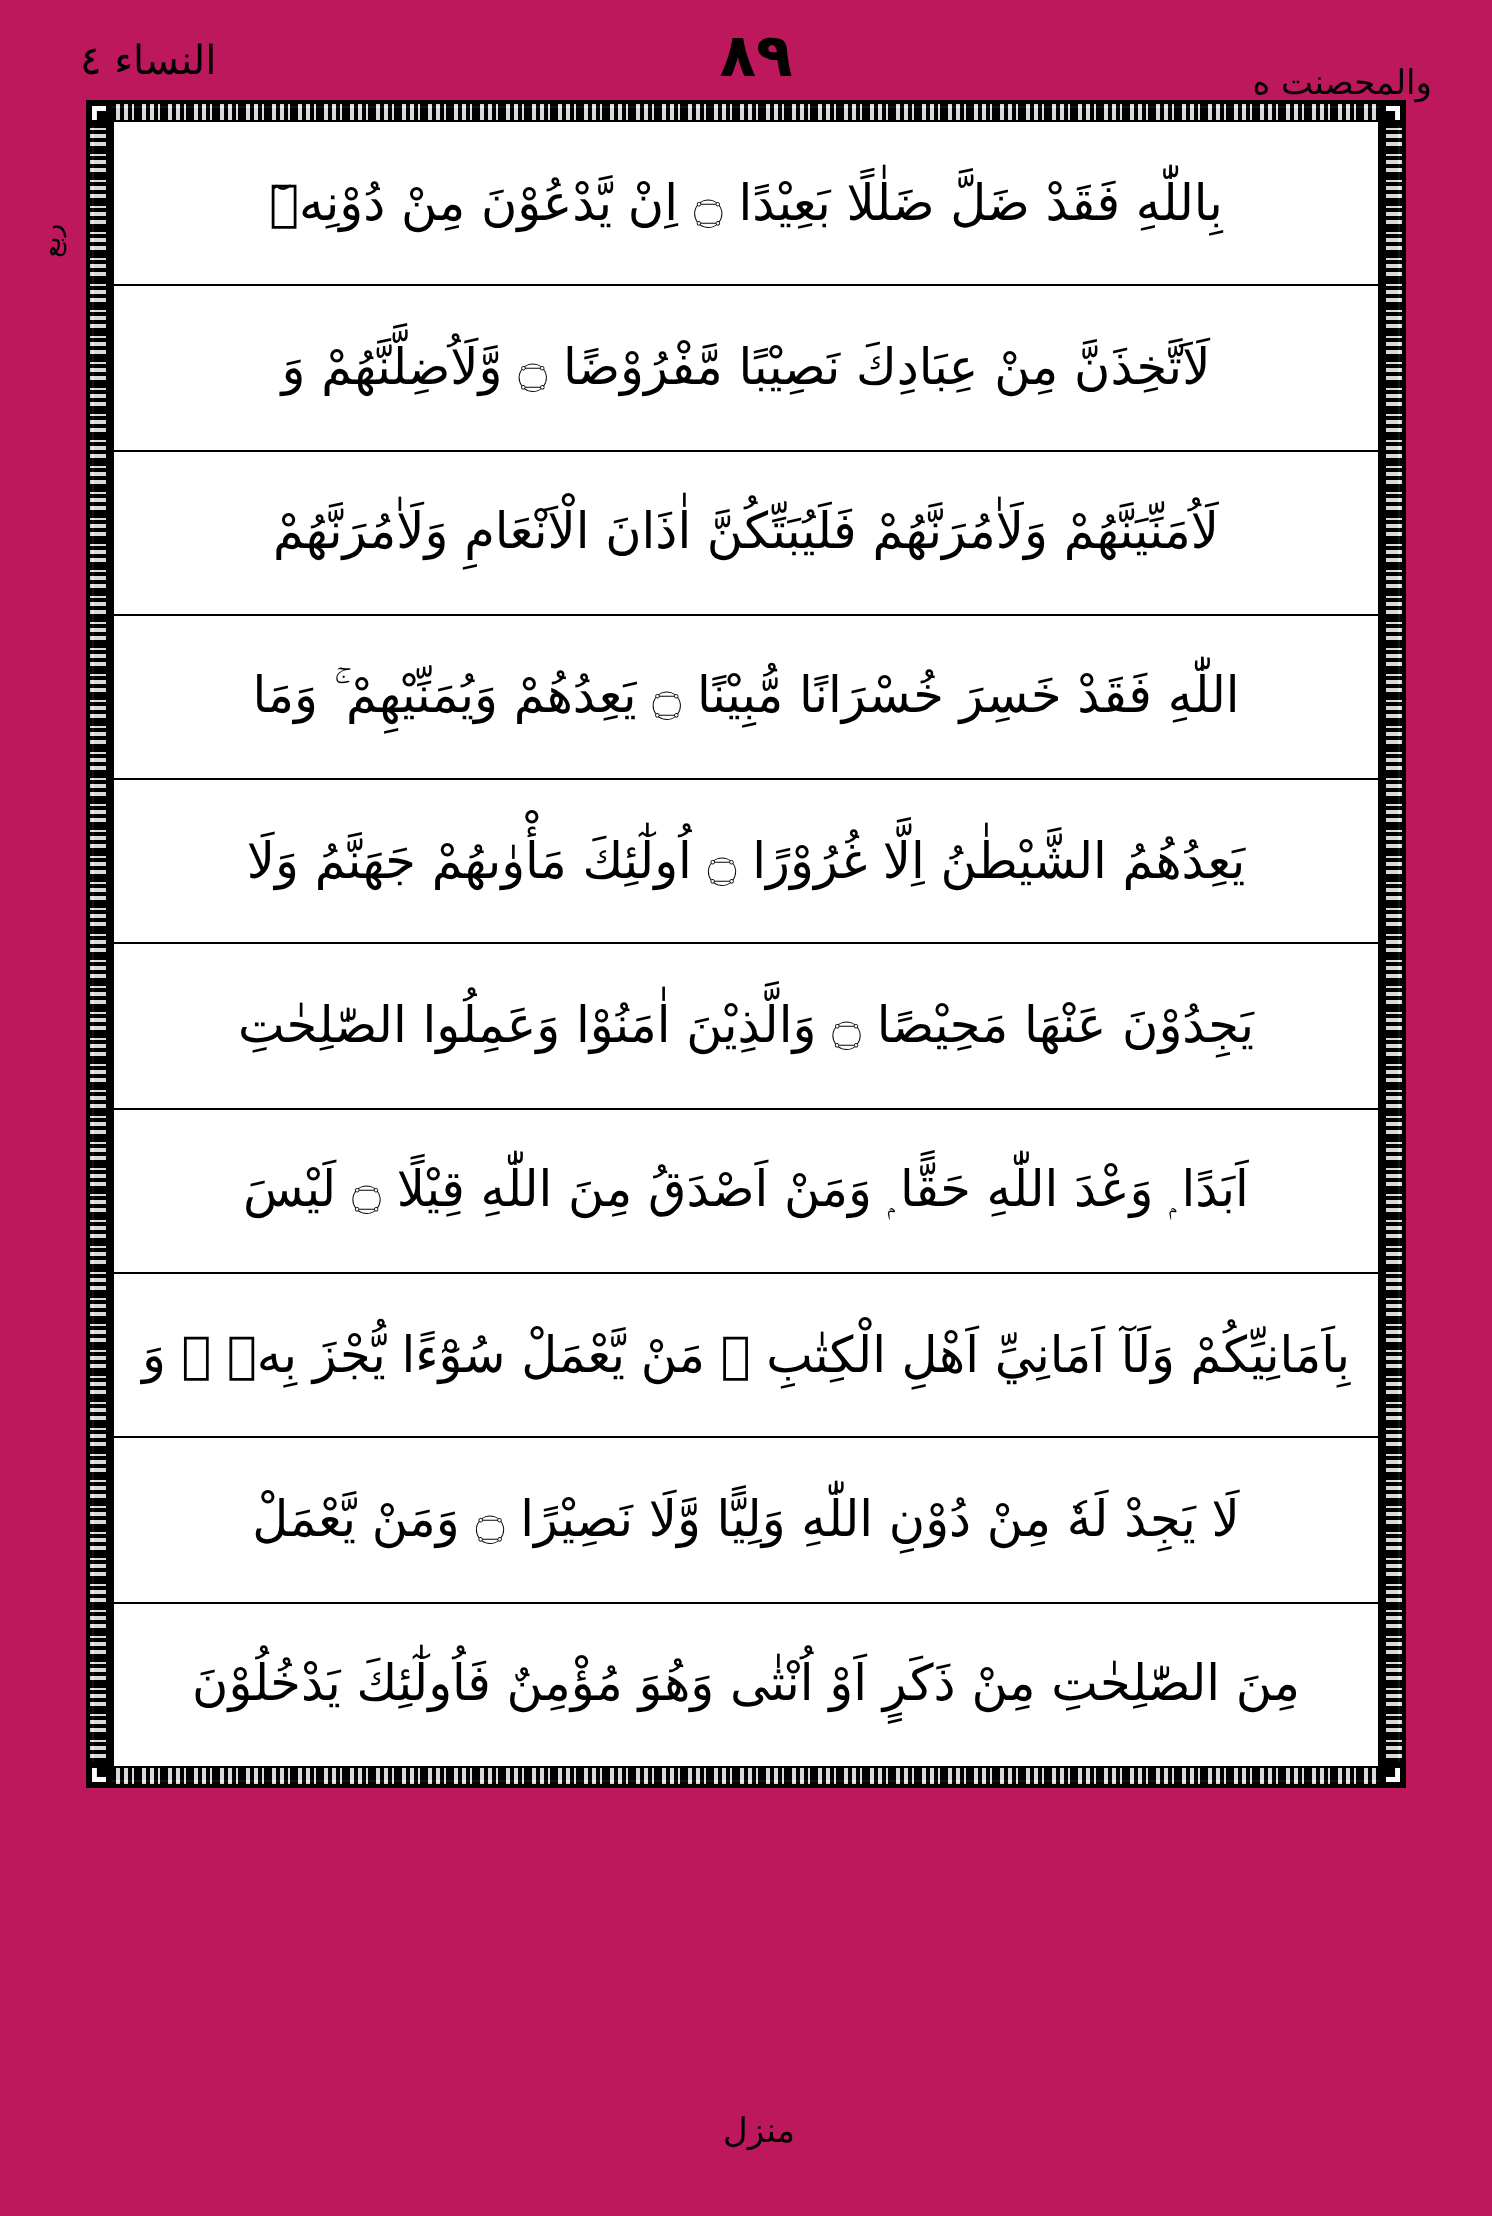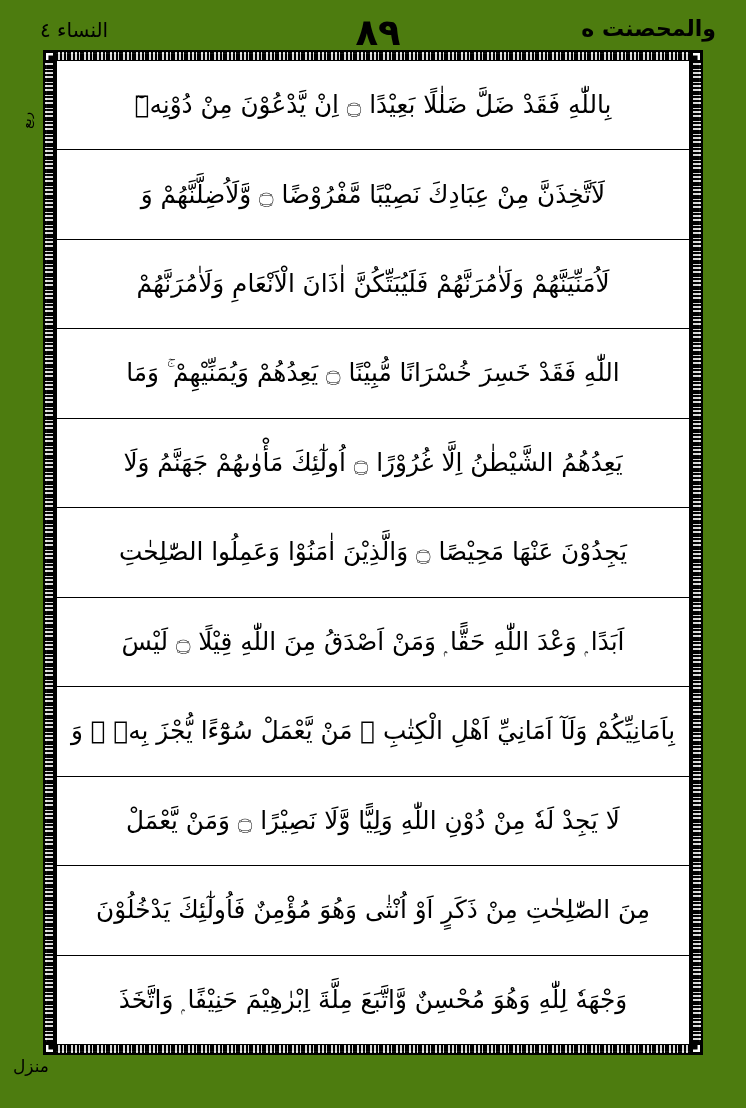--- a/index.html
+++ b/index.html
@@ -13,21 +13,21 @@
     position: relative;
     font-family: "DejaVu Sans", "Liberation Sans", sans-serif;
     color: #000000;
     overflow: hidden;
   }
 
   
   #page {
     position: absolute;
     inset: 0;
-    background: #4d7c0f;
+    background: #be185d;
   }
 
   
   .header {
     position: absolute;
     top: 14px;
     left: 40px;
     right: 30px;
     height: 40px;
   }
@@ -38,40 +38,39 @@
     line-height: 1;
   }
   .hdr-left {
     left: 0px;
     top: 6px;
     font-size: 20px;
     letter-spacing: -0.5px;
   }
   .hdr-right {
     right: 0px;
-    top: 4px;
-    font-size: 22px;
-    font-weight: bold;
+    top: 20px;
+    font-size: 17px;
   }
   .hdr-center {
     left: 50%;
     transform: translateX(-50%);
     top: 0px;
-    font-size: 37px;
+    font-size: 30px;
     font-weight: bold;
     letter-spacing: 1px;
   }
 
   
   #frame {
     position: absolute;
     left: 43px;
     top: 50px;
     width: 660px;
-    height: 1005px;
+    height: 844px;
     box-sizing: border-box;
     padding: 10px 13px;
     background: #000;
   }
   
   #frame::before {
     content: "";
     position: absolute;
     left: 3px; top: 3px; right: 3px; bottom: 3px;
     border: 1px solid #ffffff;
@@ -187,21 +186,21 @@
     text-orientation: mixed;
     transform: rotate(180deg);
   }
 
   
   .footer {
     position: absolute;
     left: 0;
     right: 0;
     top: 1056px;
-    text-align: left;
+    text-align: center;
     direction: rtl;
     font-size: 17px;
     margin-left: 13px;
   }
 </style>
 </head>
 <body>
 
 <div id="page">
 
@@ -250,22 +249,19 @@
       </div>
       <div class="ayah-line">
         <div class="ayah-text">بِاَمَانِيِّكُمْ وَلَآ اَمَانِيِّ اَهْلِ الْكِتٰبِ ۭ مَنْ يَّعْمَلْ سُوْٓءًا يُّجْزَ بِهٖ ۙ وَ</div>
       </div>
       <div class="ayah-line">
         <div class="ayah-text">لَا يَجِدْ لَهٗ مِنْ دُوْنِ اللّٰهِ وَلِيًّا وَّلَا نَصِيْرًا ۝ وَمَنْ يَّعْمَلْ</div>
       </div>
       <div class="ayah-line">
         <div class="ayah-text">مِنَ الصّٰلِحٰتِ مِنْ ذَكَرٍ اَوْ اُنْثٰى وَهُوَ مُؤْمِنٌ فَاُولٰٓئِكَ يَدْخُلُوْنَ</div>
       </div>
-      <div class="ayah-line">
-        <div class="ayah-text">وَجْهَهٗ لِلّٰهِ وَهُوَ مُحْسِنٌ وَّاتَّبَعَ مِلَّةَ اِبْرٰهِيْمَ حَنِيْفًا ۭ وَاتَّخَذَ</div>
-      </div>
 
     </div>
   </div>
 
   <div class="footer">منزل</div>
 
 </div>
 
 </body></html>

